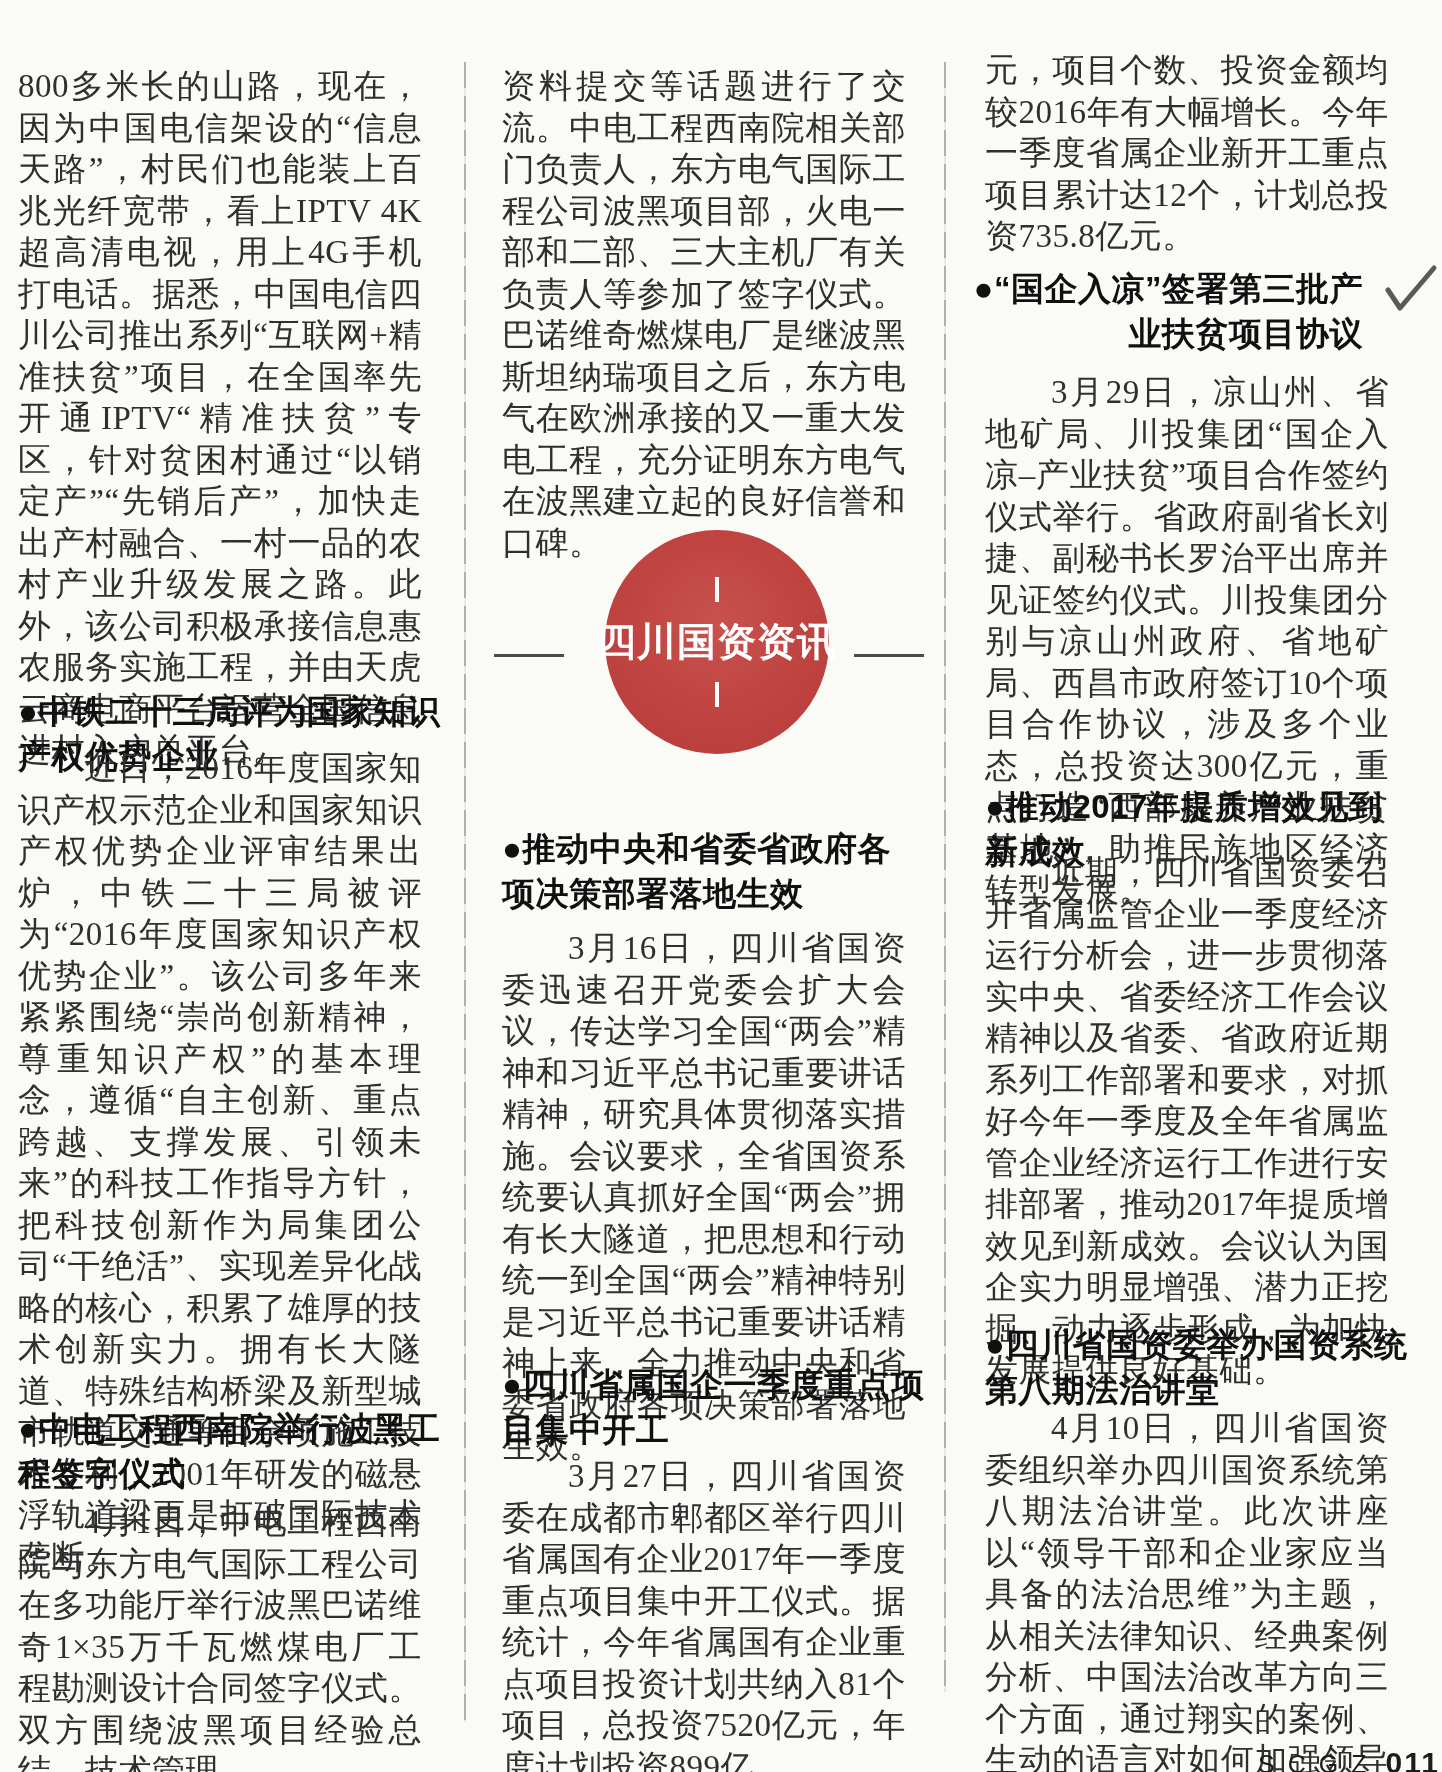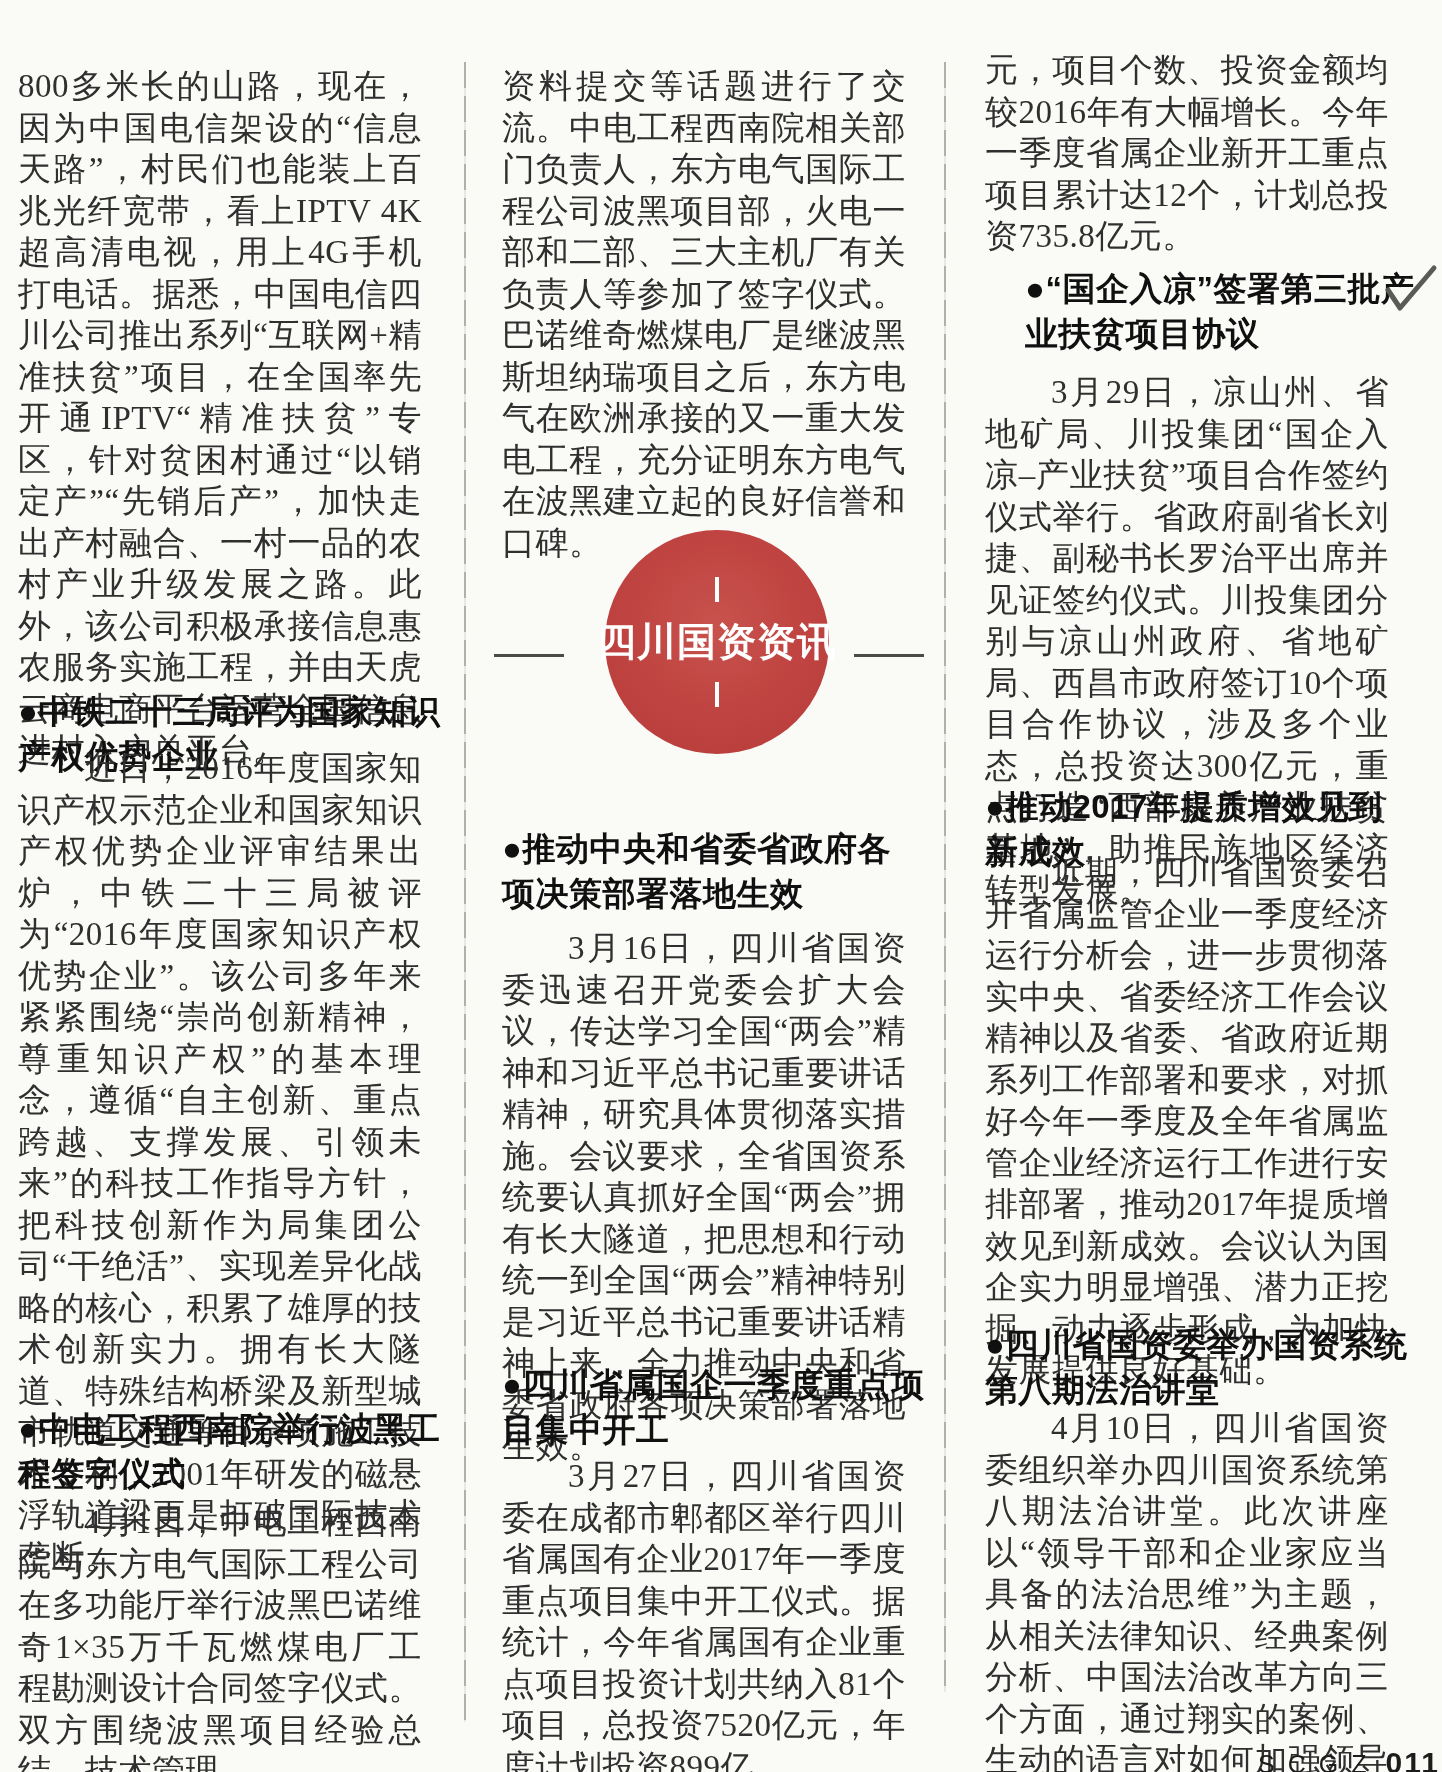--- a/index.html
+++ b/index.html
@@ -102,21 +102,21 @@
   <div class="block body-text indent" style="left:502px;top:928px;">3月16日，四川省国资委迅速召开党委会扩大会议，传达学习全国“两会”精神和习近平总书记重要讲话精神，研究具体贯彻落实措施。会议要求，全省国资系统要认真抓好全国“两会”拥有长大隧道，把思想和行动统一到全国“两会”精神特别是习近平总书记重要讲话精神上来，全力推动中央和省委省政府各项决策部署落地生效。</div>
 
   <div class="block headline" style="left:502px;top:1362px;">
     <span>●四川省属国企一季度重点项</span>
     <span>目集中开工</span>
   </div>
   <div class="block body-text indent" style="left:502px;top:1456px;">3月27日，四川省国资委在成都市郫都区举行四川省属国有企业2017年一季度重点项目集中开工仪式。据统计，今年省属国有企业重点项目投资计划共纳入81个项目，总投资7520亿元，年度计划投资899亿</div>
 
   <div class="block body-text" style="left:985px;top:50px;">元，项目个数、投资金额均较2016年有大幅增长。今年一季度省属企业新开工重点项目累计达12个，计划总投资735.8亿元。</div>
 
-  <div class="block headline" style="left:1025px;top:266px;">
+  <div class="block headline" style="left:959px;top:266px;text-align:right;">
     <span>●“国企入凉”签署第三批产</span>
     <span>业扶贫项目协议</span>
   </div>
 
   <svg id="checkmark" width="54" height="50" viewBox="0 0 54 50">
     <path d="M4 26 L16 44 L50 4" fill="none" stroke="#5a5a58" stroke-width="5" stroke-linecap="round" stroke-linejoin="round"></path>
   </svg>
   <div class="block body-text indent" style="left:985px;top:372px;">3月29日，凉山州、省地矿局、川投集团“国企入凉–产业扶贫”项目合作签约仪式举行。省政府副省长刘捷、副秘书长罗治平出席并见证签约仪式。川投集团分别与凉山州政府、省地矿局、西昌市政府签订10个项目合作协议，涉及多个业态，总投资达300亿元，重点打造“西部康养产业扶贫基地”，助推民族地区经济转型发展。</div>
 
   <div class="block headline" style="left:985px;top:784px;">

